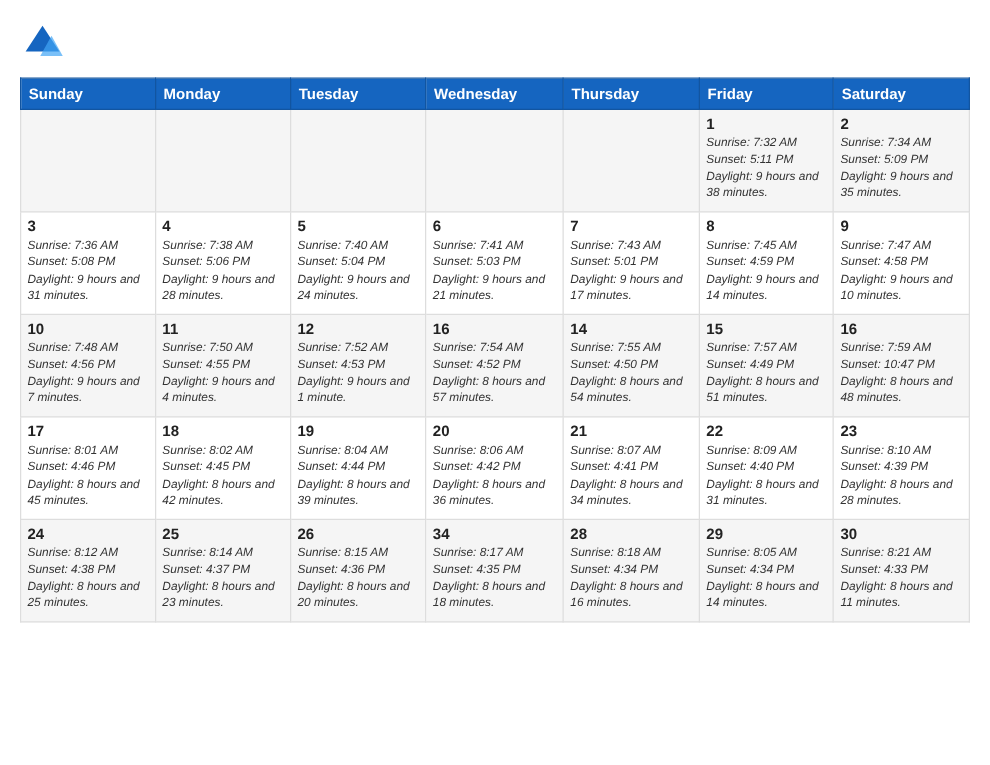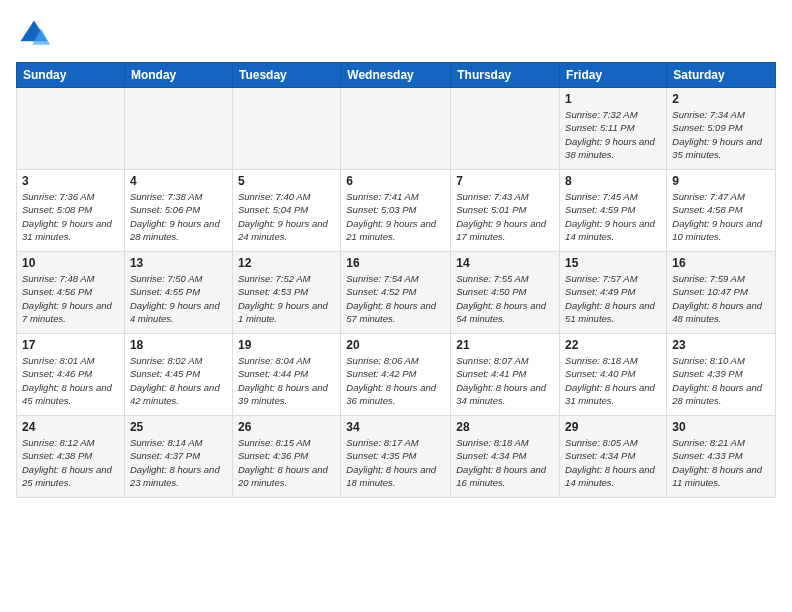--- a/index.html
+++ b/index.html
@@ -202,21 +202,21 @@
           </td>
         </tr>
         <tr>
           <td>
             <span class="day-num">10</span>
             <div class="day-info">Sunrise: 7:48 AM
 Sunset: 4:56 PM
 Daylight: 9 hours and 7 minutes.</div>
           </td>
           <td>
-            <span class="day-num">13</span>
+            <span class="day-num">11</span>
             <div class="day-info">Sunrise: 7:50 AM
 Sunset: 4:55 PM
 Daylight: 9 hours and 4 minutes.</div>
           </td>
           <td>
             <span class="day-num">12</span>
             <div class="day-info">Sunrise: 7:52 AM
 Sunset: 4:53 PM
 Daylight: 9 hours and 1 minute.</div>
           </td>
@@ -271,21 +271,21 @@
 Daylight: 8 hours and 36 minutes.</div>
           </td>
           <td>
             <span class="day-num">21</span>
             <div class="day-info">Sunrise: 8:07 AM
 Sunset: 4:41 PM
 Daylight: 8 hours and 34 minutes.</div>
           </td>
           <td>
             <span class="day-num">22</span>
-            <div class="day-info">Sunrise: 8:18 AM
+            <div class="day-info">Sunrise: 8:09 AM
 Sunset: 4:40 PM
 Daylight: 8 hours and 31 minutes.</div>
           </td>
           <td>
             <span class="day-num">23</span>
             <div class="day-info">Sunrise: 8:10 AM
 Sunset: 4:39 PM
 Daylight: 8 hours and 28 minutes.</div>
           </td>
         </tr>

